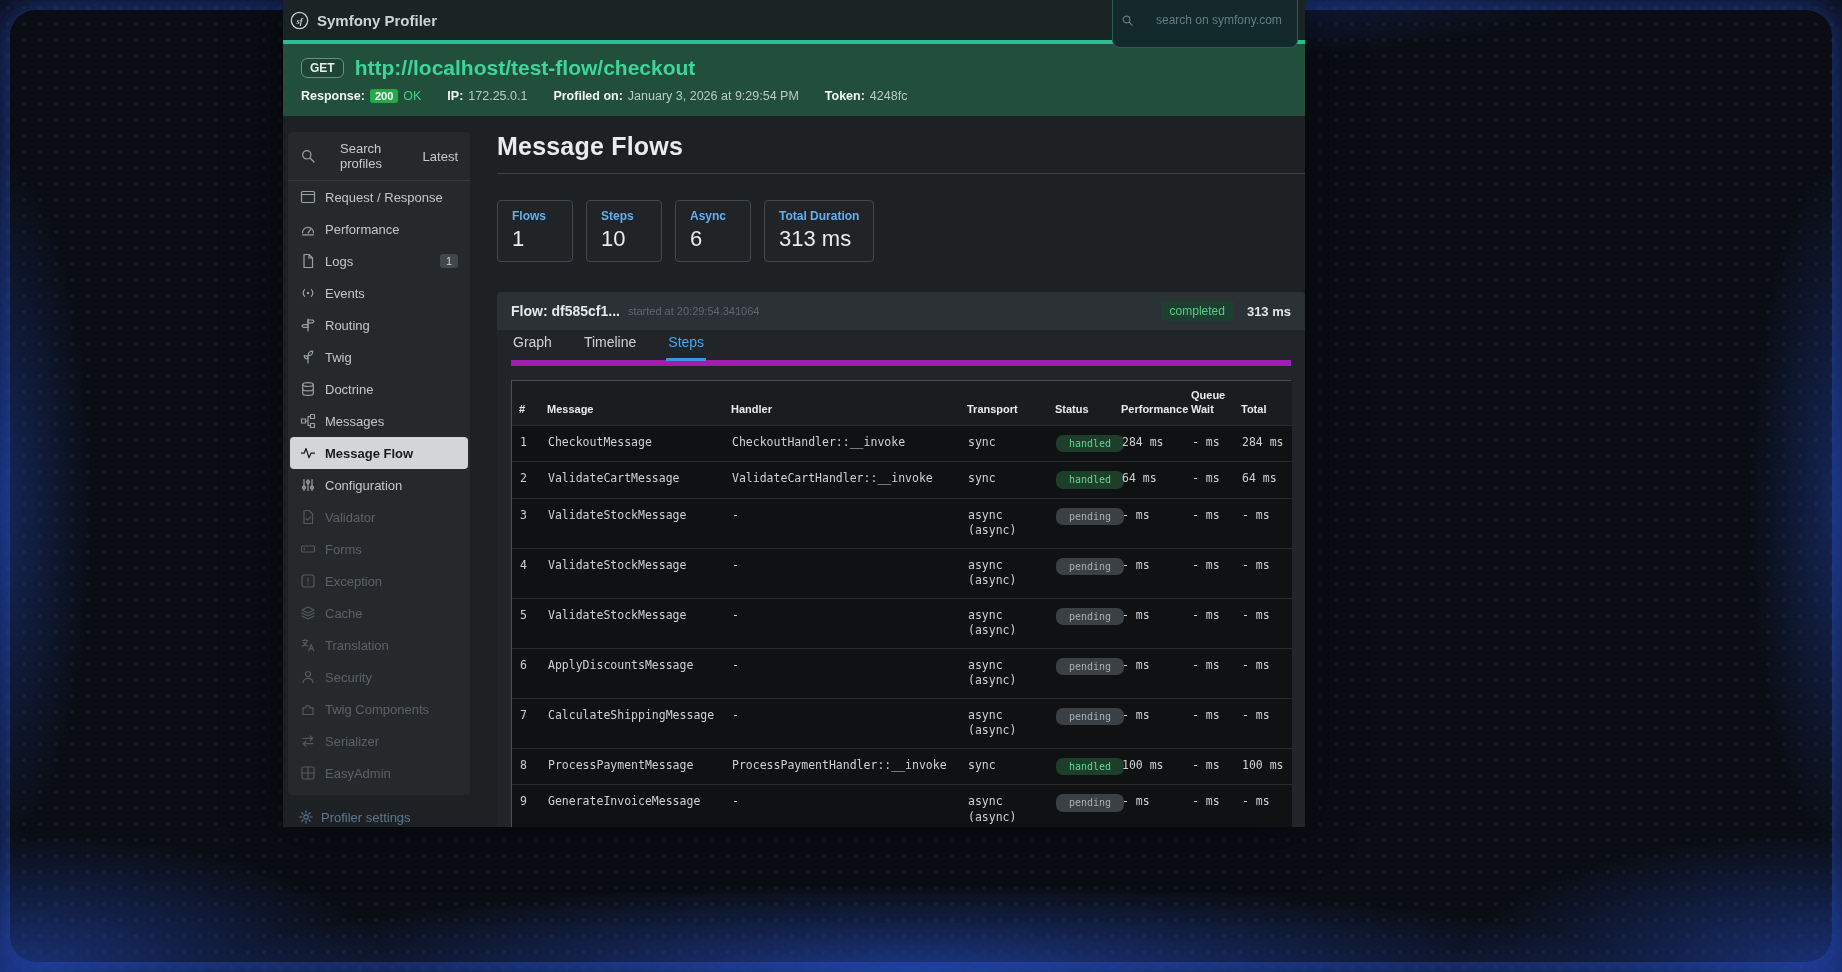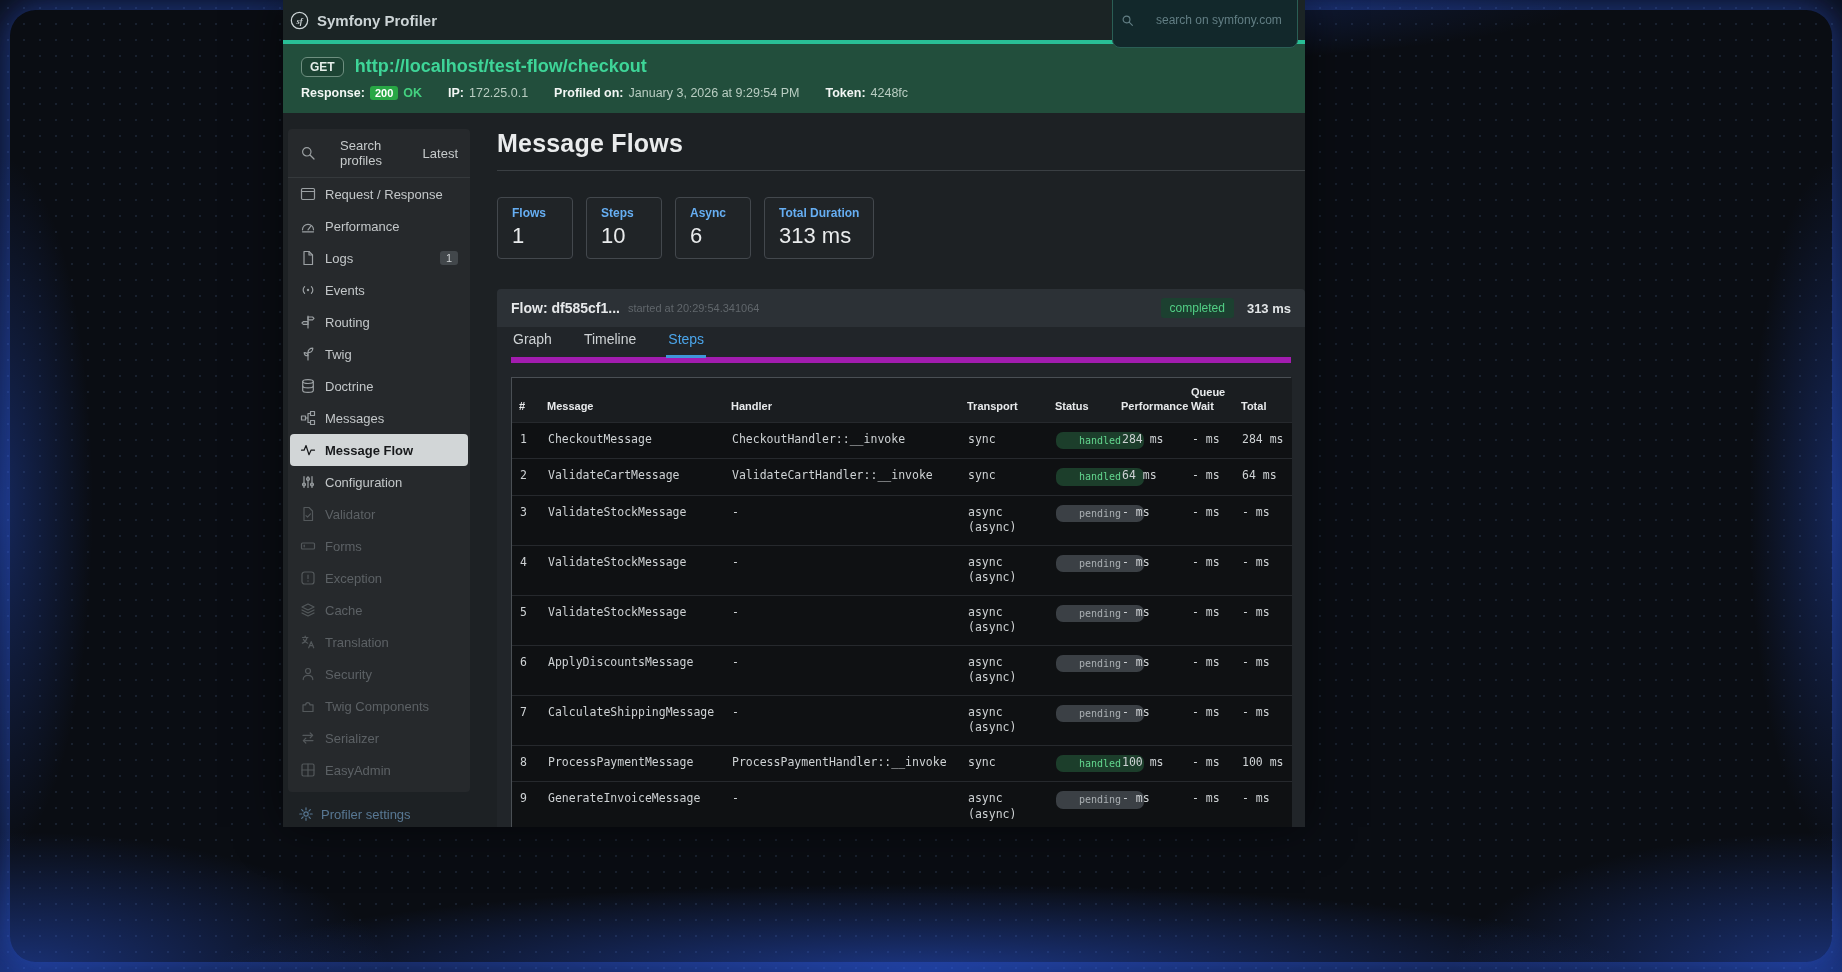--- a/index.html
+++ b/index.html
@@ -36,26 +36,26 @@
   .site-search { display:flex; align-items:center; gap:22px; background:#12282b; border:1px solid #2a5e55; border-radius:8px; padding:20px 8px; width:186px; }
   .site-search svg { width:13px; height:13px; fill:none; stroke:#627e84; stroke-width:1.4; stroke-linecap:round; flex:none; }
   .site-search input { background:transparent; border:none; outline:none; color:#8aa3a8; font-size:12px; width:100%; font-family:inherit; }
   .site-search input::placeholder { color:#627e84; }
   .accent-line { height:4px; background:#29bf96; }
 
   
   .req-header { background:#224e3c; padding:12px 18px 13px; }
   .req-line1 { display:flex; align-items:center; gap:11px; }
   .method-badge { border:1px solid #6e8f80; color:#e6eeea; font-weight:700; font-size:12px; padding:2px 8px; border-radius:6px; background:rgba(0,0,0,.12); }
-  .req-url { color:#3ed598; font-size:18px; font-weight:700; }
+  .req-url { color:#3ed598; font-size:21px; font-weight:700; }
   .req-line2 { margin-top:9px; display:flex; align-items:center; gap:26px; font-size:12.5px; color:#b9cdc2; }
   .req-line2 .grp { display:flex; align-items:center; gap:5px; }
   .req-line2 b { color:#f2f6f4; font-weight:700; }
   .code-badge { background:#28a745; color:#fff; font-weight:700; font-size:11px; padding:1px 5px; border-radius:3px; }
-  .ok { color:#43d17f; font-weight:700; }
+  .ok { color:#43d17f; font-weight:400; }
 
   
   .page-body { display:flex; padding:16px 0 0 5px; }
   .side-col { width:182px; flex:none; }
   .content { flex:1; margin-left:27px; min-width:0; }
 
   
   .sidebar { background:#26292c; border-radius:4px; padding-bottom:6px; }
   .sb-search { display:flex; align-items:center; gap:24px; padding:9px 12px; border-bottom:1px solid #35393c; color:#c6cacb; font-size:13px; }
   .sb-search .latest { margin-left:auto; color:#c6cacb; }
@@ -92,21 +92,21 @@
   .tab.active { color:#4ba5ea; }
   .tab.active::after { content:""; position:absolute; left:0; right:0; bottom:-1px; height:3px; background:#3f96da; }
 
   
   .table-wrap { margin-top:14px; border:1px solid #4a4f54; }
   table { width:100%; border-collapse:collapse; table-layout:fixed; }
   thead th { background:#1a1d20; color:#e8eaec; font-size:11px; font-weight:700; text-align:left; padding:8px 7px; vertical-align:bottom; line-height:1.25; }
   tbody { background:#0f1113; }
   tbody td { font-family:"DejaVu Sans Mono", monospace; font-size:11.5px; color:#ced2d4; padding:9px 8px; border-top:1px solid #26292d; vertical-align:top; line-height:1.35; }
   .c-num{width:28px}.c-msg{width:184px}.c-handler{width:236px}.c-transport{width:88px}.c-status{width:66px}.c-proc{width:70px}.c-qw{width:50px}.c-total{width:58px}
-  .badge { display:inline-block; font-size:10px; padding:2px 23px; border-radius:7px; font-family:"DejaVu Sans Mono", monospace; white-space:nowrap; }
+  .badge { display:inline-block; font-size:10px; padding:2px 13px; border-radius:7px; font-family:"DejaVu Sans Mono", monospace; white-space:nowrap; }
   .badge.handled { background:#1c3e2b; color:#63d68e; }
   .badge.pending { background:#3b4045; color:#a9aeb2; }
 </style>
 </head>
 <body>
 
 <div class="backdrop">
   <div class="glow-frame"></div>
 
   <div class="page">

